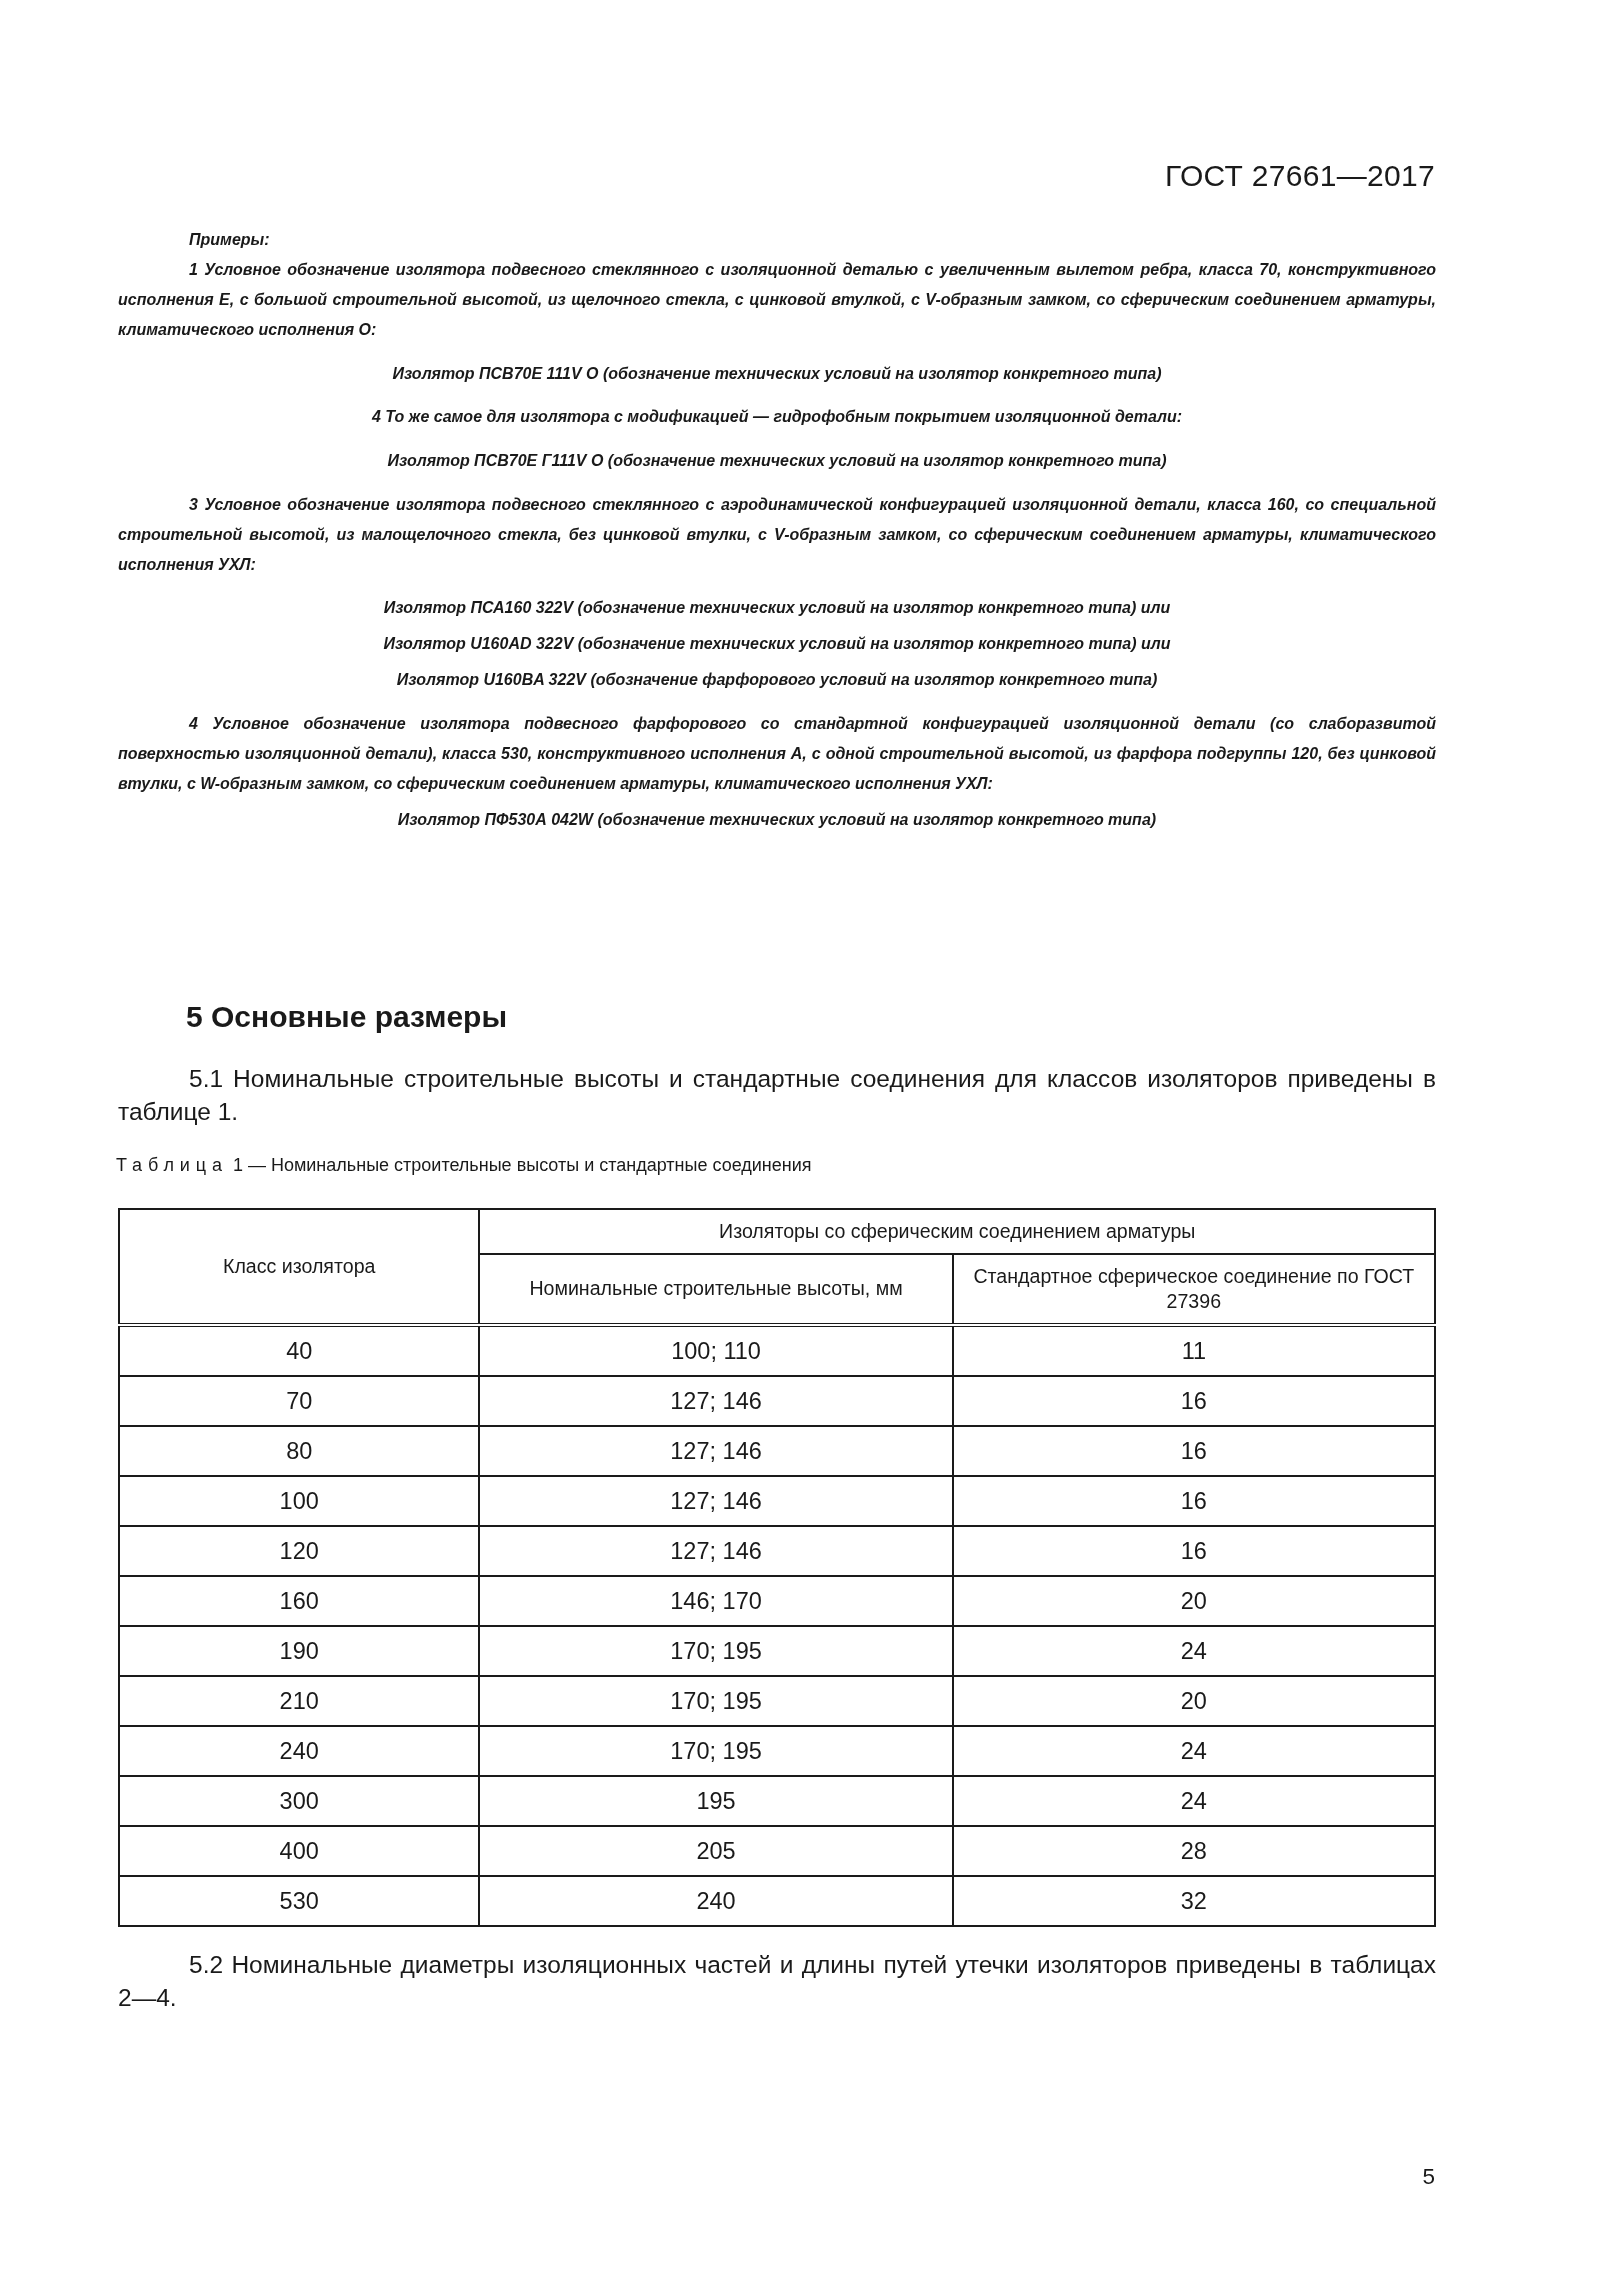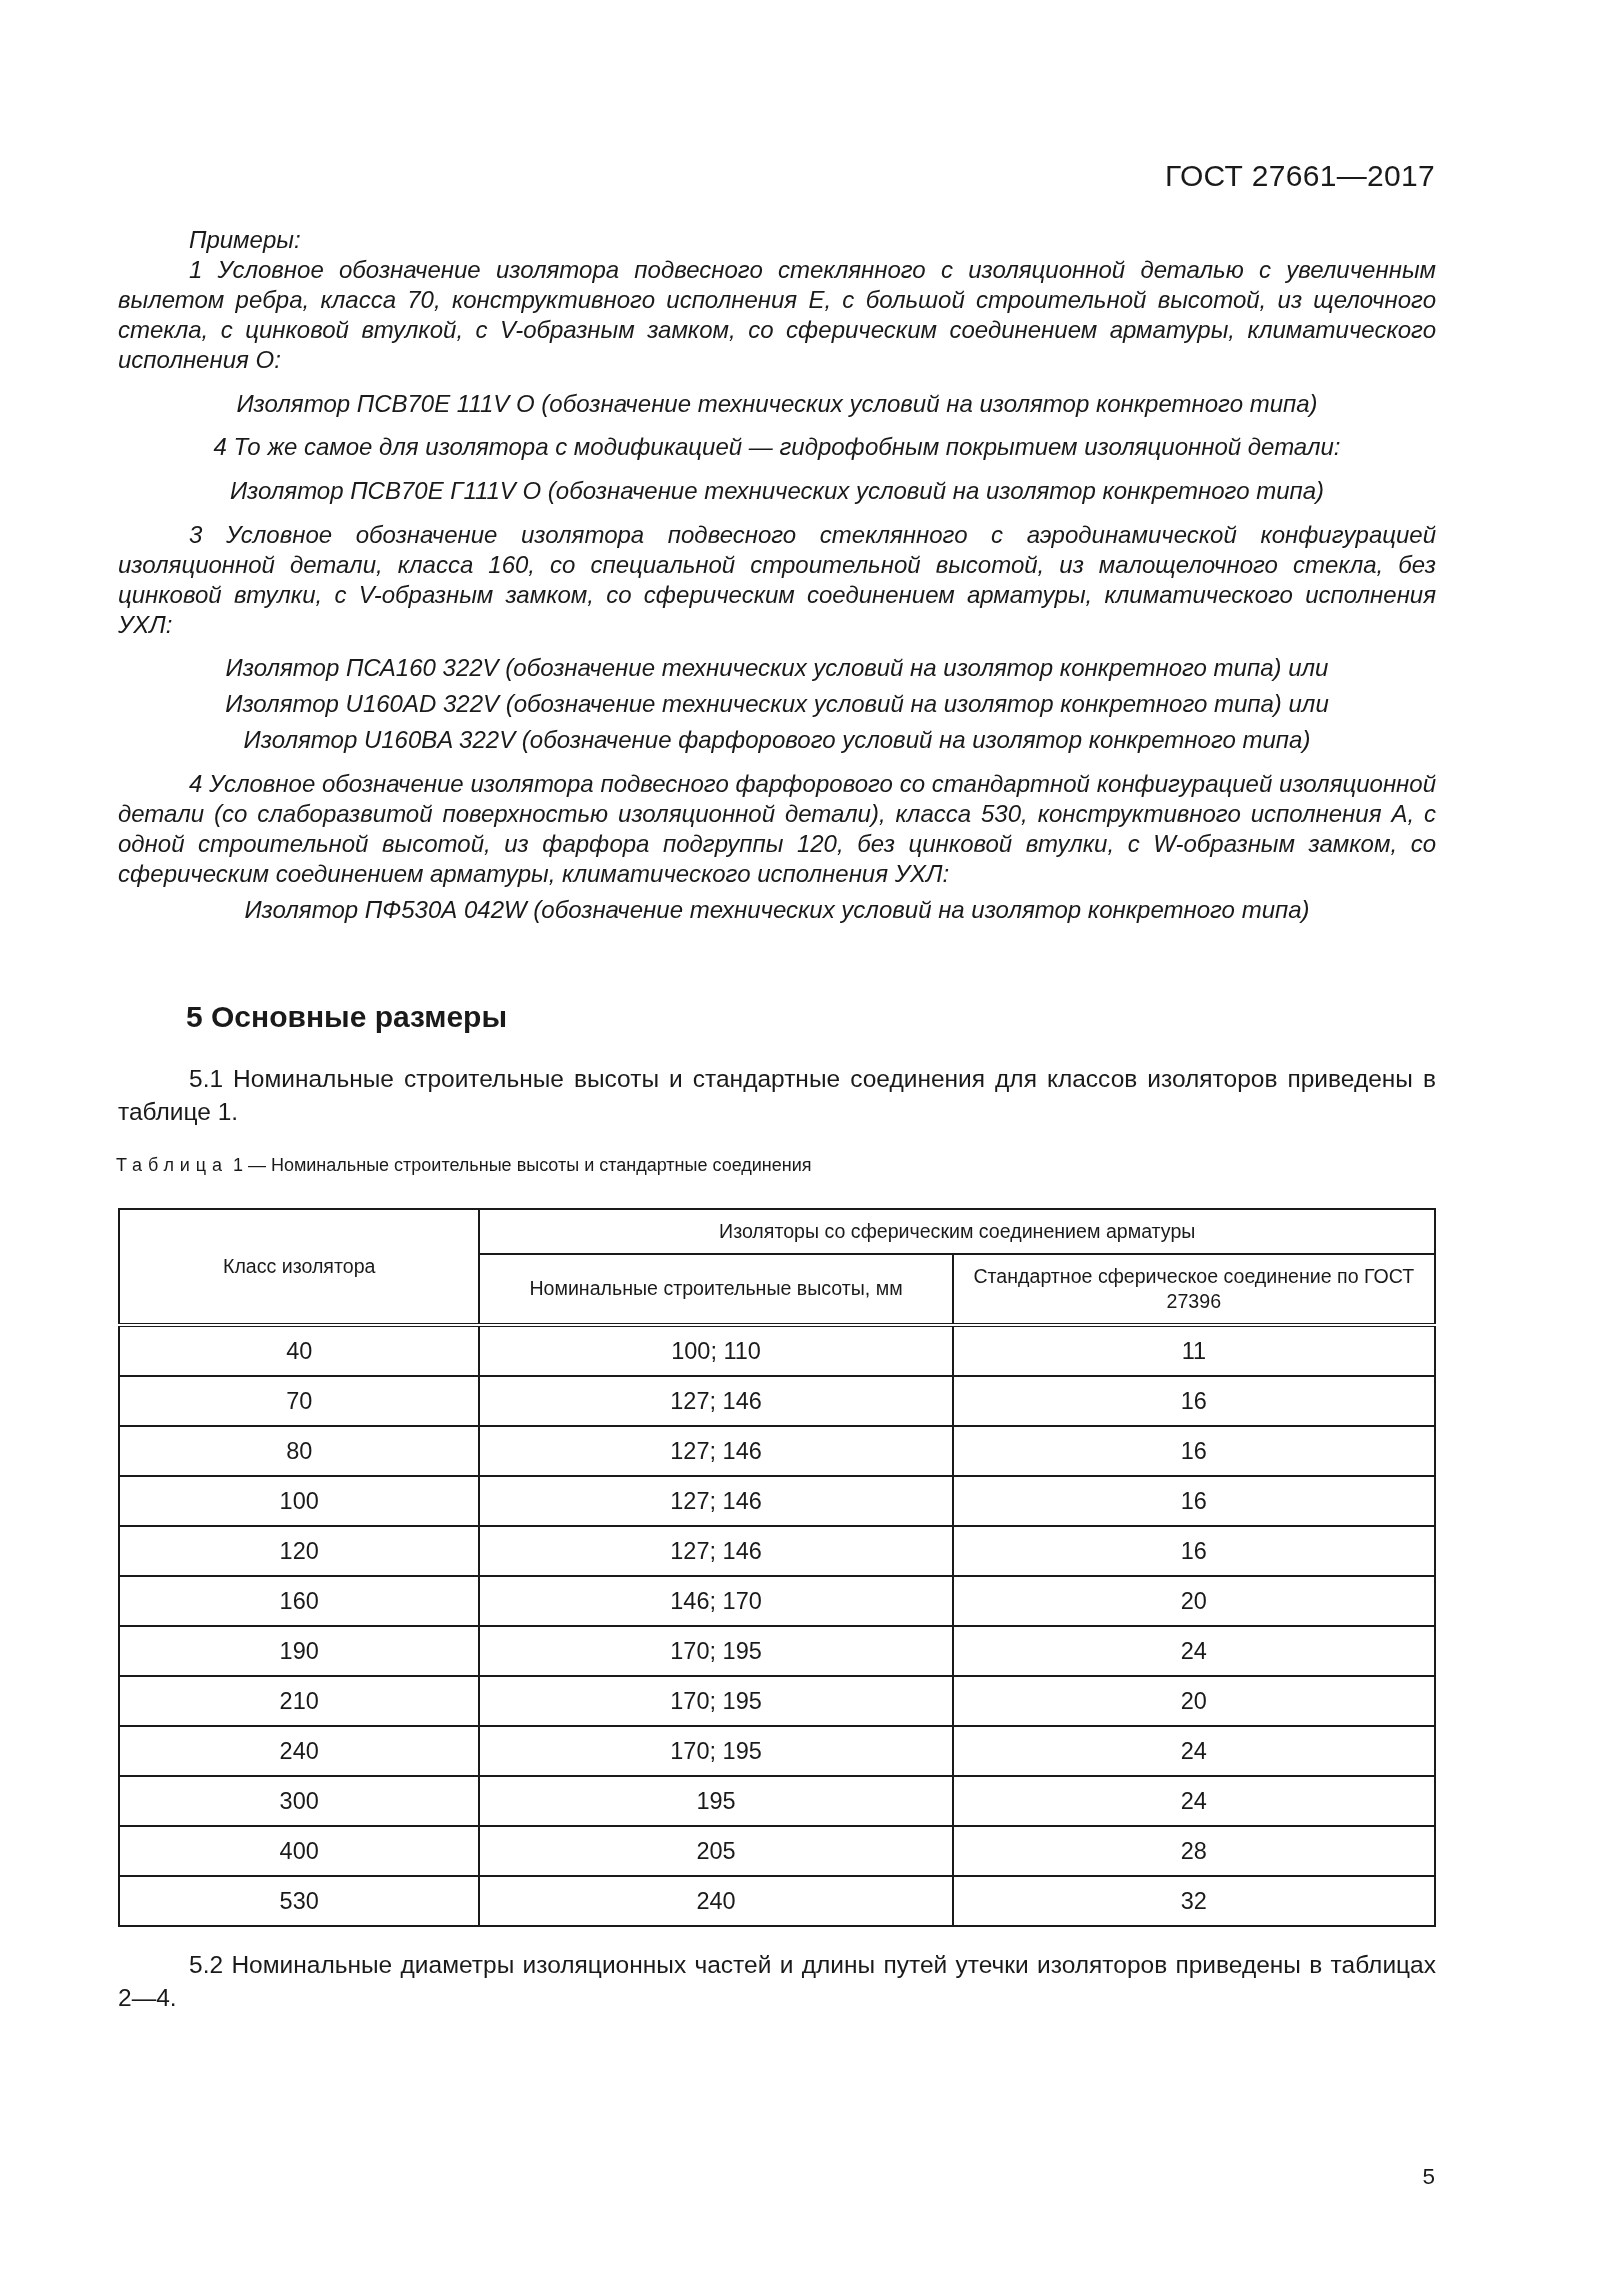--- a/index.html
+++ b/index.html
@@ -1,19 +1,19 @@
 <!DOCTYPE html>
 <html><head>
 <meta charset="utf-8">
 <style>
   html,body{margin:0;padding:0;background:#ffffff;}
   body{width:1621px;height:2293px;position:relative;overflow:hidden;
        font-family:"Liberation Sans", sans-serif;color:#1a1a1a;}
   .header-doc{position:absolute;top:147px;right:186px;font-size:30px;font-weight:normal;letter-spacing:0.3px;margin-top:12px;}
-  .examples{position:absolute;left:118px;width:1318px;top:225px;font-style:italic;font-weight:normal;font-size:24px;line-height:30px;}
+  .examples{position:absolute;left:118px;width:1318px;top:225px;font-style:italic;font-weight:bold;font-size:16px;line-height:30px;}
   .examples .ind{text-indent:71px;text-align:justify;margin:0;}
   .examples .lbl{margin:0;text-indent:71px;}
   .examples .designation{text-align:center;margin:0;}
   .gap14{height:13.7px}
   .gap6{height:5.9px}
   .section-title{position:absolute;left:186px;top:1000px;font-size:30px;font-weight:bold;}
   .para{position:absolute;left:118px;width:1318px;font-size:24.5px;line-height:33px;text-align:justify;}
   .para p{margin:0;text-indent:71px;}
   .table-caption{position:absolute;left:116px;top:1155px;font-size:18px;}
   .table-caption .spaced{letter-spacing:5.9px;}

